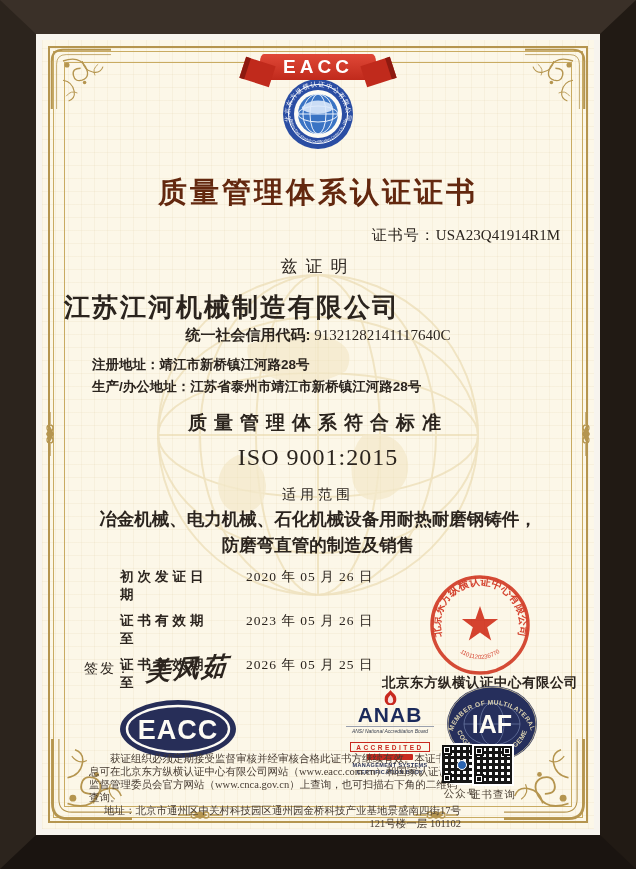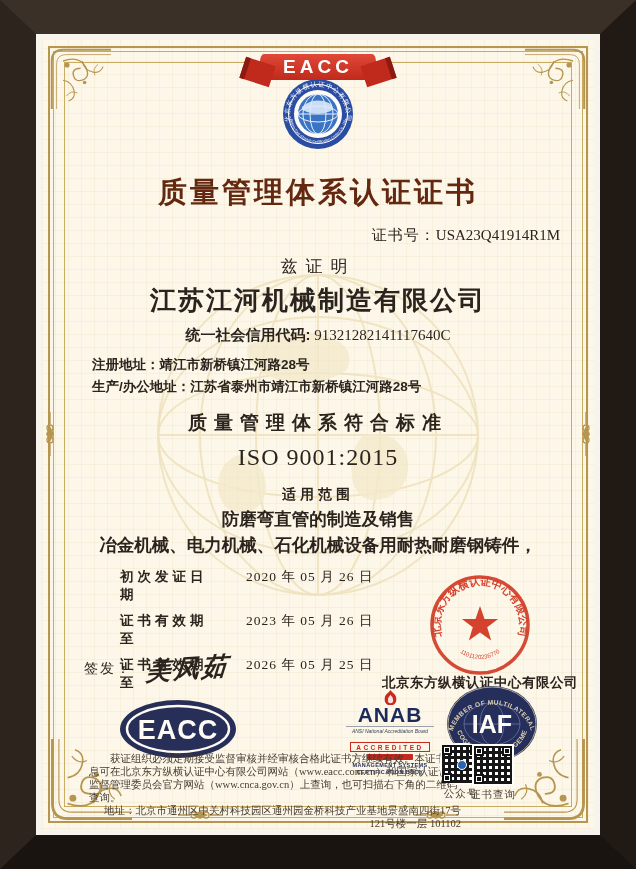--- a/index.html
+++ b/index.html
@@ -38,30 +38,30 @@
     letter-spacing:4px;line-height:25px;border-radius:4px 4px 10px 10px / 8px 8px 14px 14px;z-index:3;}
   .ribbon:before,.ribbon:after{content:"";position:absolute;top:7px;width:26px;height:22px;background:#c02a1c;z-index:-1;}
   .ribbon:before{left:-18px;transform:rotate(18deg);border-left:5px solid #8d1a10;}
   .ribbon:after{right:-18px;transform:rotate(-18deg);border-right:5px solid #8d1a10;}
   .badge-circle{display:block;margin:-6px auto 0;width:78px;height:78px;position:relative;z-index:2;}
   .title{position:absolute;left:0;right:0;top:133px;margin:0;text-align:center;
     font-size:29px;font-weight:900;letter-spacing:3px;color:var(--brown);}
   .certno{position:absolute;right:34px;top:186px;font-size:15px;}
   .certno .lab{letter-spacing:1px;}
   .certify{position:absolute;left:0;right:0;top:215px;text-align:center;font-size:17px;letter-spacing:8px;}
-  .company{position:absolute;left:0;right:0;top:243px;text-align:center;
-    font-family:"Liberation Sans","DejaVu Sans",sans-serif;font-size:26px;font-weight:800;letter-spacing:2px;}
+  .company{position:absolute;left:0;right:0;top:250px;
+    font-family:"Liberation Sans","DejaVu Sans",sans-serif;font-size:26px;font-weight:800;letter-spacing:2px;padding-left:22px;}
   .credit{position:absolute;left:0;right:0;top:286px;text-align:center;font-size:15px;}
   .credit .lab{font-family:"Liberation Sans","DejaVu Sans",sans-serif;font-weight:700;}
   .addr{position:absolute;left:50px;font-family:"Liberation Sans","DejaVu Sans",sans-serif;
     font-size:13.5px;font-weight:700;}
   .a1{top:316px;} .a2{top:338px;}
   .stdline{position:absolute;left:0;right:0;top:370px;text-align:center;font-size:19px;font-weight:700;letter-spacing:7px;}
   .iso{position:absolute;left:0;right:0;top:404px;text-align:center;font-size:24px;letter-spacing:1px;}
-  .scopet{position:absolute;left:0;right:0;top:446px;text-align:center;font-size:14px;font-weight:700;letter-spacing:4px;}
+  .scopet{position:absolute;left:0;right:0;top:446px;text-align:center;font-size:14px;font-weight:400;letter-spacing:4px;}
   .scope{position:absolute;left:0;right:0;top:466px;text-align:center;
     font-family:"Liberation Sans","DejaVu Sans",sans-serif;font-size:17.5px;font-weight:800;line-height:26px;}
   .dates{position:absolute;left:78px;top:528px;font-size:13.5px;}
   .drow{display:flex;margin-bottom:8px;}
   .drow .dl{letter-spacing:4px;font-weight:700;width:104px;}
   .drow .dv{margin-left:22px;letter-spacing:1px;}
   .sign{position:absolute;left:42px;top:612px;font-size:14px;letter-spacing:2px;}
   .sig{display:inline-block;margin-left:14px;font-style:italic;font-weight:800;font-size:25px;
     letter-spacing:3px;transform:rotate(-4deg) skewX(-8deg);vertical-align:-4px;}
   .seal{position:absolute;left:382px;top:529px;width:112px;height:112px;mix-blend-mode:multiply;opacity:.95;}
@@ -219,22 +219,22 @@
       <span>注册地址：</span><span>靖江市新桥镇江河路28号</span>
     </div>
     <div class="addr a2">
       <span>生产/办公地址：</span><span>江苏省泰州市靖江市新桥镇江河路28号</span>
     </div>
 
     <div class="stdline">质量管理体系符合标准</div>
     <div class="iso">ISO 9001:2015</div>
     <div class="scopet">适用范围</div>
     <div class="scope">
+      <div>冶金机械、电力机械、石化机械设备用耐热耐磨钢铸件，</div>
       <div>防磨弯直管的制造及销售</div>
-      <div>冶金机械、电力机械、石化机械设备用耐热耐磨钢铸件，</div>
     </div>
 
     <div class="dates">
       <div class="drow">
         <span class="dl">初次发证日期</span>
         <span class="dv">2020 年 05 月 26 日</span>
       </div>
       <div class="drow">
         <span class="dl">证书有效期至</span>
         <span class="dv">2023 年 05 月 26 日</span>

